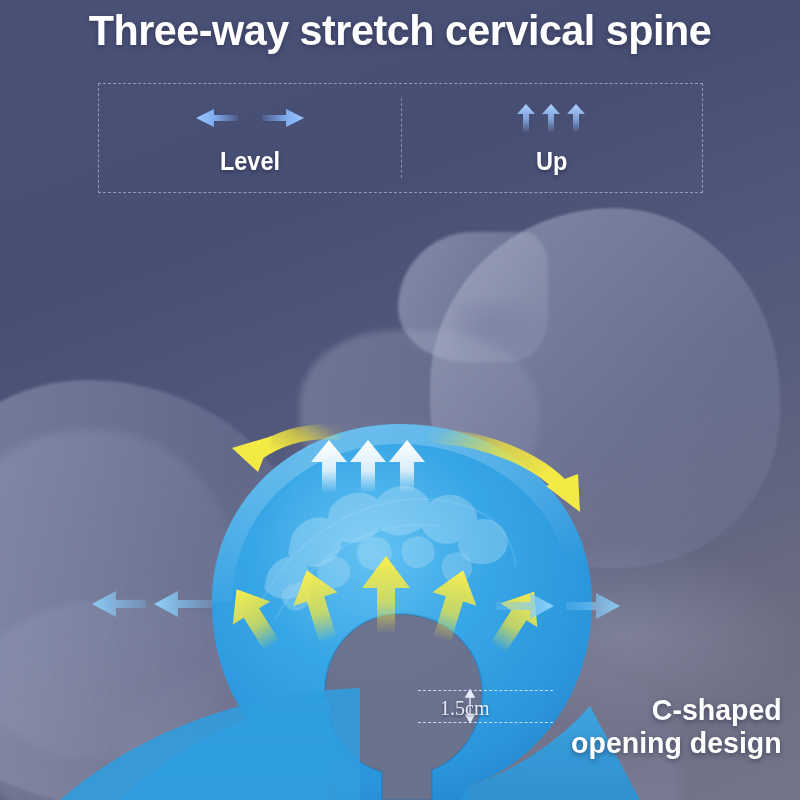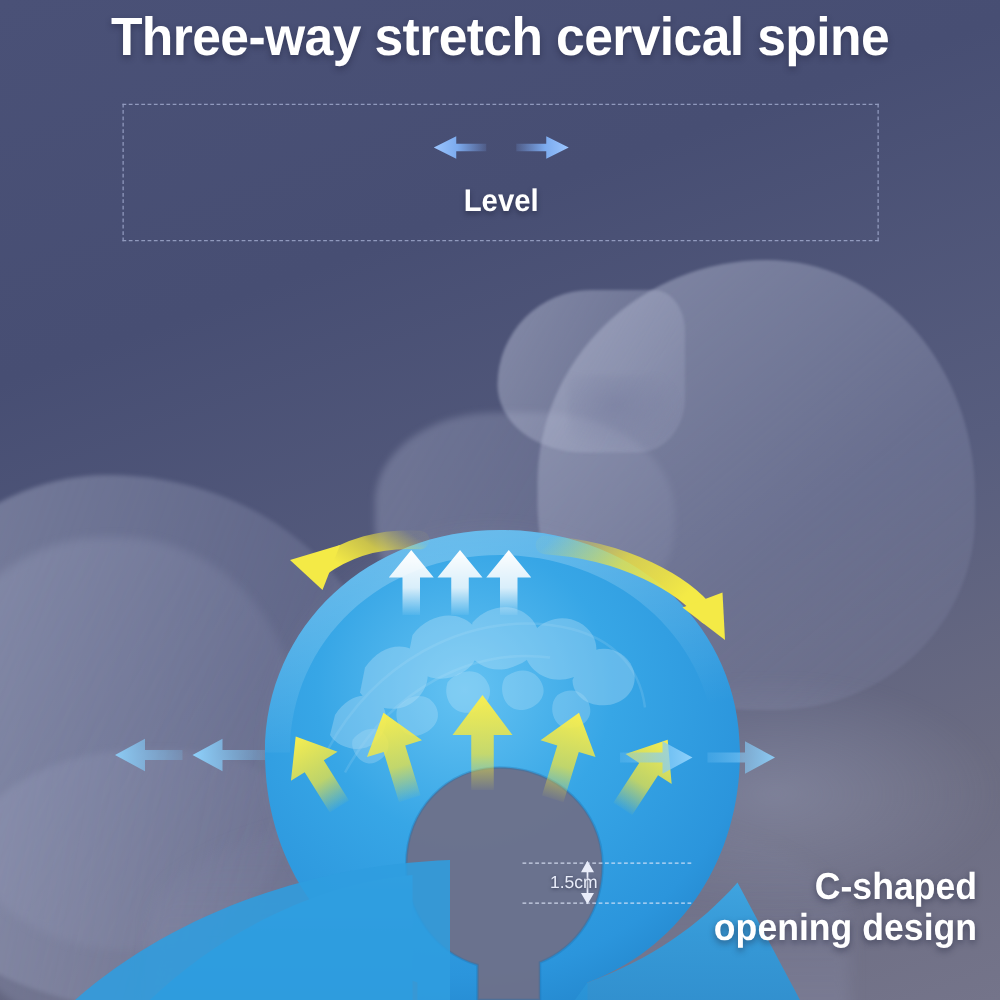--- a/index.html
+++ b/index.html
@@ -128,22 +128,22 @@
   .cshape-text{
     position:absolute; right:18px; bottom:40px;
     text-align:right; color:#ffffff;
     font-size:30px; font-weight:bold; line-height:1.12;
     font-family:"Liberation Sans Narrow","Liberation Sans",sans-serif;
     transform:scaleX(.95); transform-origin:right bottom;
     text-shadow:0 2px 5px rgba(30,34,58,.5);
   }
   .dim-label{
     position:absolute; left:440px; top:697px;
-    color:#e9edfa; font-size:14px;
-    font-family:Liberation Sans, sans-serif;
+    color:#e9edfa; font-size:20px;
+    font-family:Liberation Serif, serif;
     text-shadow:0 1px 3px rgba(30,34,58,.7);
   }
   .dim-line{
     position:absolute; height:0; border-top:1px dashed rgba(225,232,250,.85);
   }
   .dim-line.top{ left:418px; top:690px; width:135px; }
   .dim-line.bot{ left:418px; top:722px; width:135px; }
 </style>
 </head>
 <body>
@@ -182,20 +182,37 @@
             </linearGradient>
           </defs>
           <path d="M46 10 H22 V4 L4 13 L22 22 V16 H46 Z" fill="url(#gLeft)"></path>
           <path d="M70 10 H94 V4 L112 13 L94 22 V16 H70 Z" fill="url(#gRight)"></path>
         </svg>
       </div>
       <div class="feature-label">Level</div>
     </div>
 
 
+    <div class="feature">
+      <div class="feature-icon">
+        <svg width="84" height="32" viewBox="0 0 84 32" aria-hidden="true">
+          <defs>
+            <linearGradient id="gUp" x1="0" y1="1" x2="0" y2="0">
+              <stop offset="0%" stop-color="#8fbcf8" stop-opacity="0.05"></stop>
+              <stop offset="45%" stop-color="#8fbcf8" stop-opacity="0.75"></stop>
+              <stop offset="100%" stop-color="#aed2ff"></stop>
+            </linearGradient>
+          </defs>
+          <path d="M14 30 V12 H8 L17 2 L26 12 H20 V30 Z" fill="url(#gUp)"></path>
+          <path d="M39 30 V12 H33 L42 2 L51 12 H45 V30 Z" fill="url(#gUp)"></path>
+          <path d="M64 30 V12 H58 L67 2 L76 12 H70 V30 Z" fill="url(#gUp)"></path>
+        </svg>
+      </div>
+      <div class="feature-label">Up</div>
+    </div>
 
   </div>
 
   <div class="pillow-halo"></div>
 
   <div class="pillow-wrap">
     <svg width="800" height="800" viewBox="0 0 800 800" aria-hidden="true">
       <defs>
         <radialGradient id="pillowFill" cx="42%" cy="34%" r="78%">
           <stop offset="0%" stop-color="#64c2f2"></stop>

